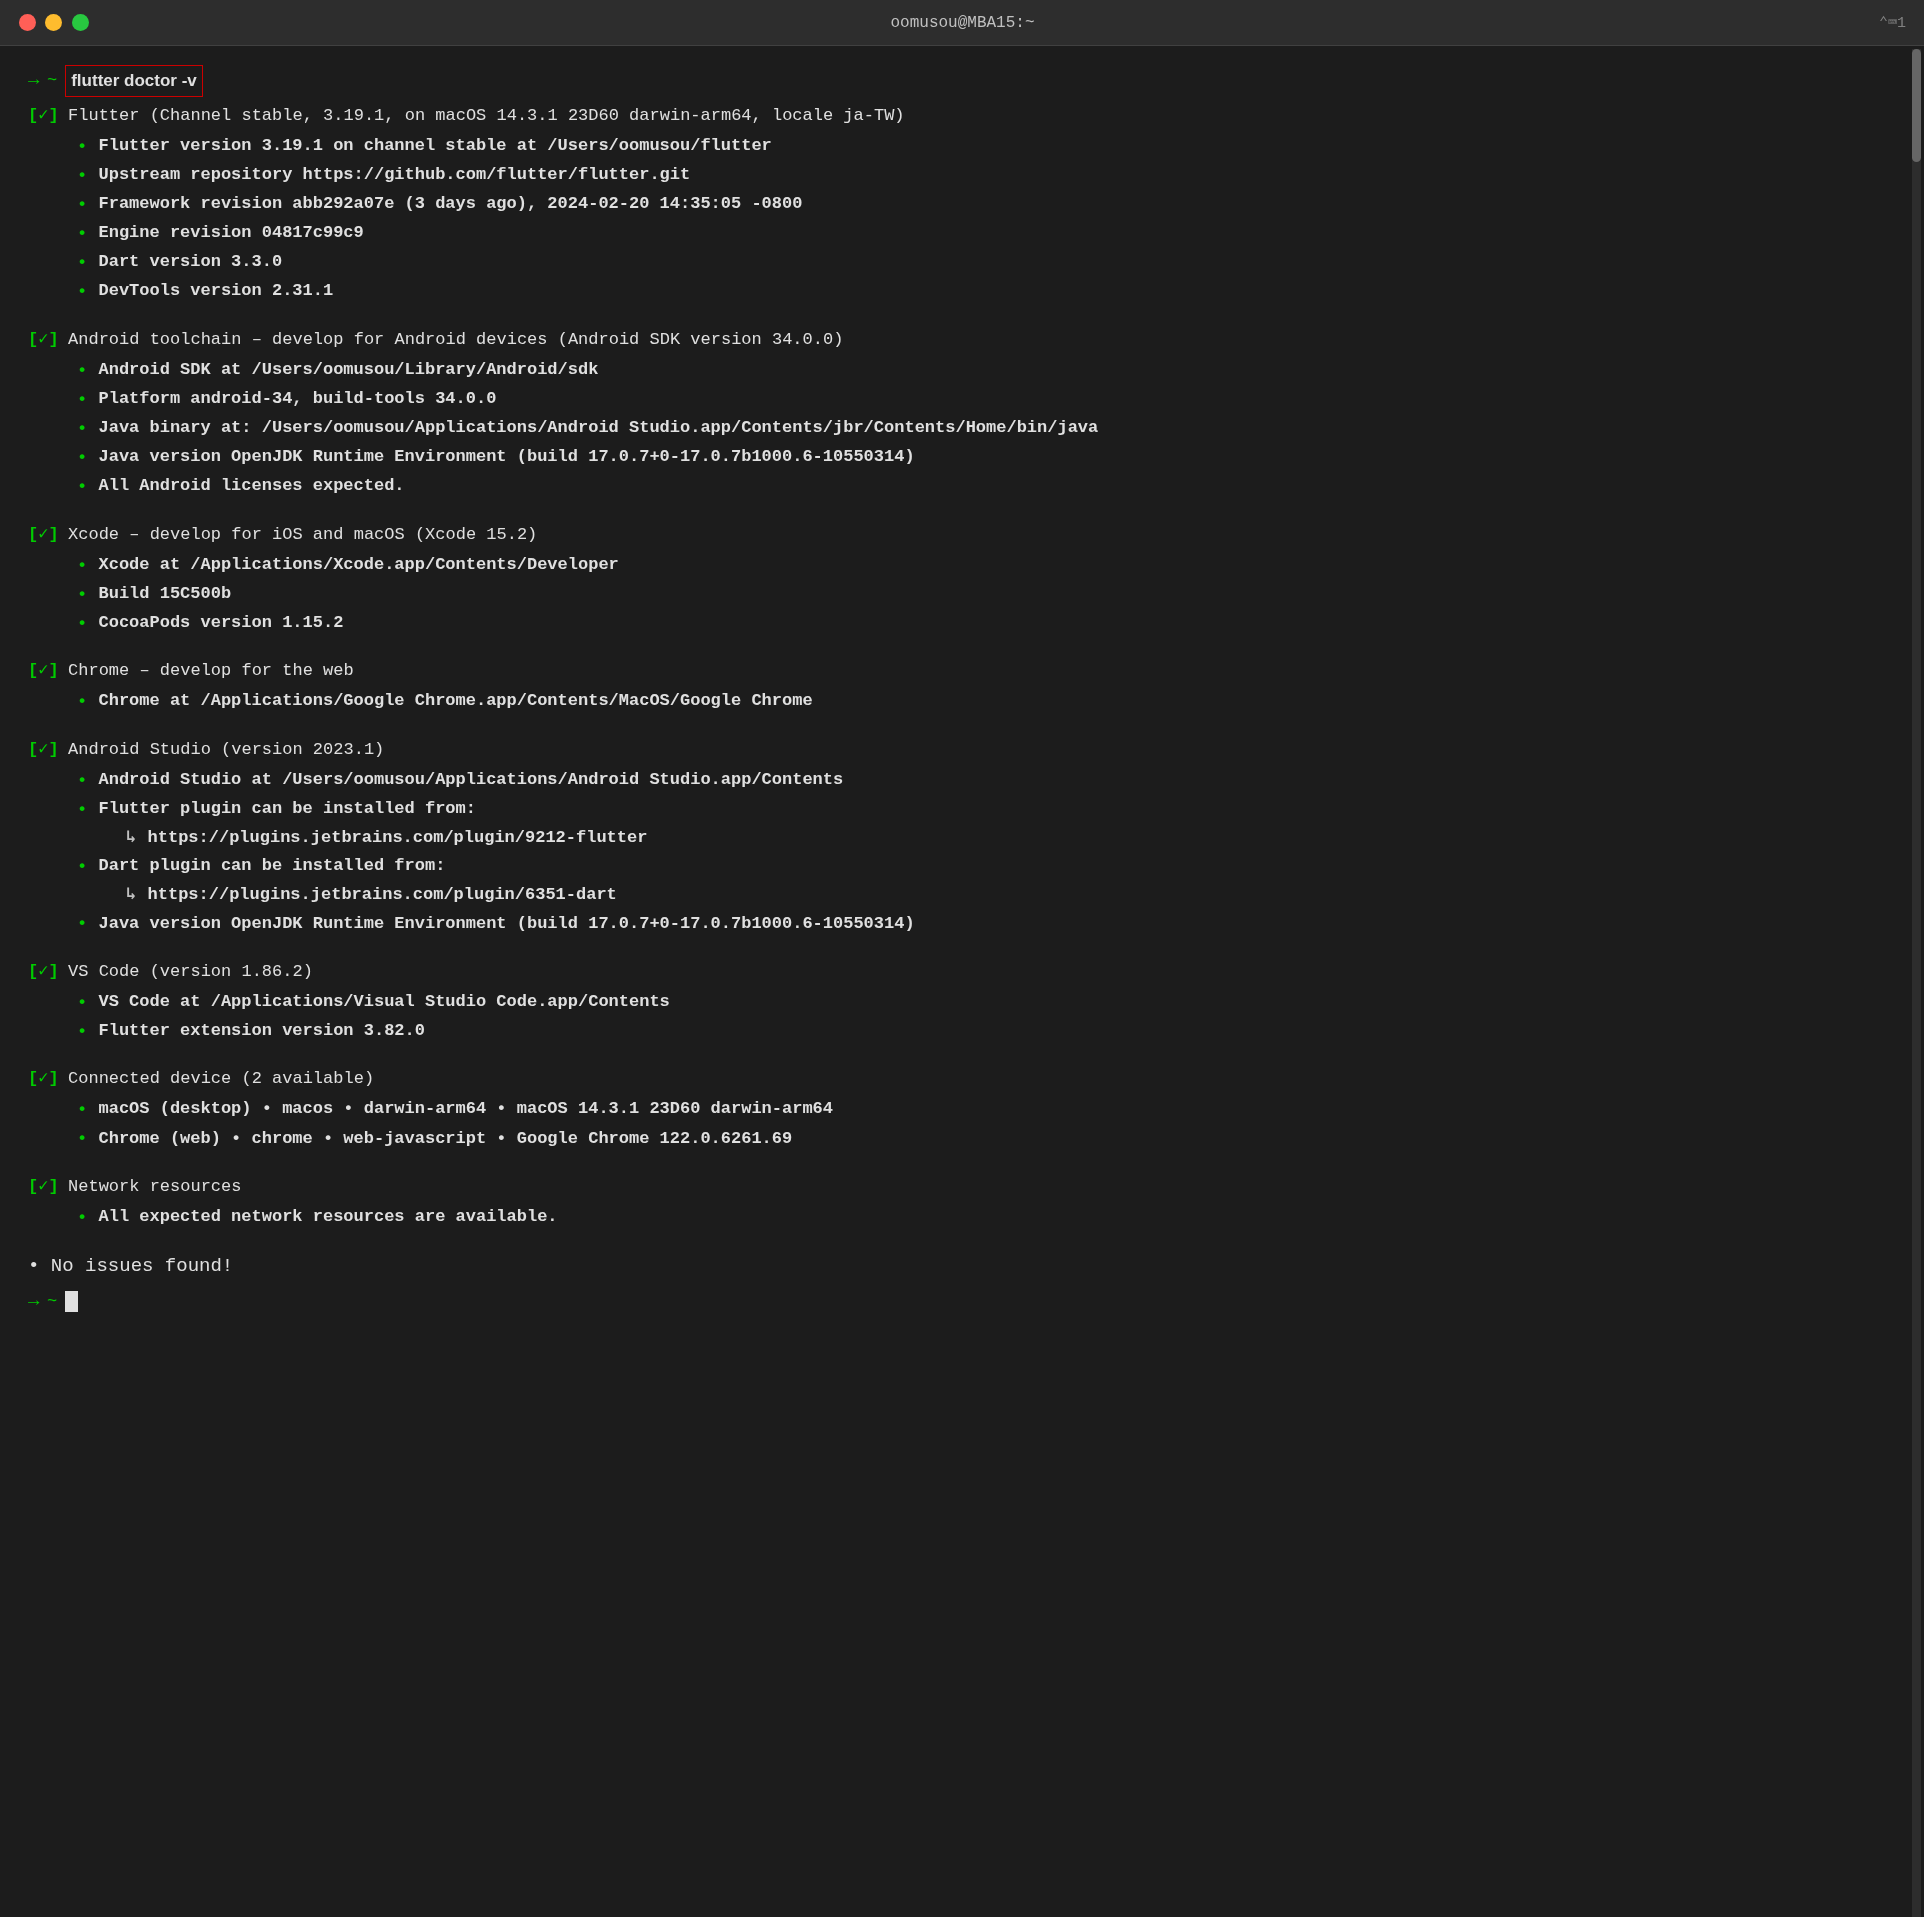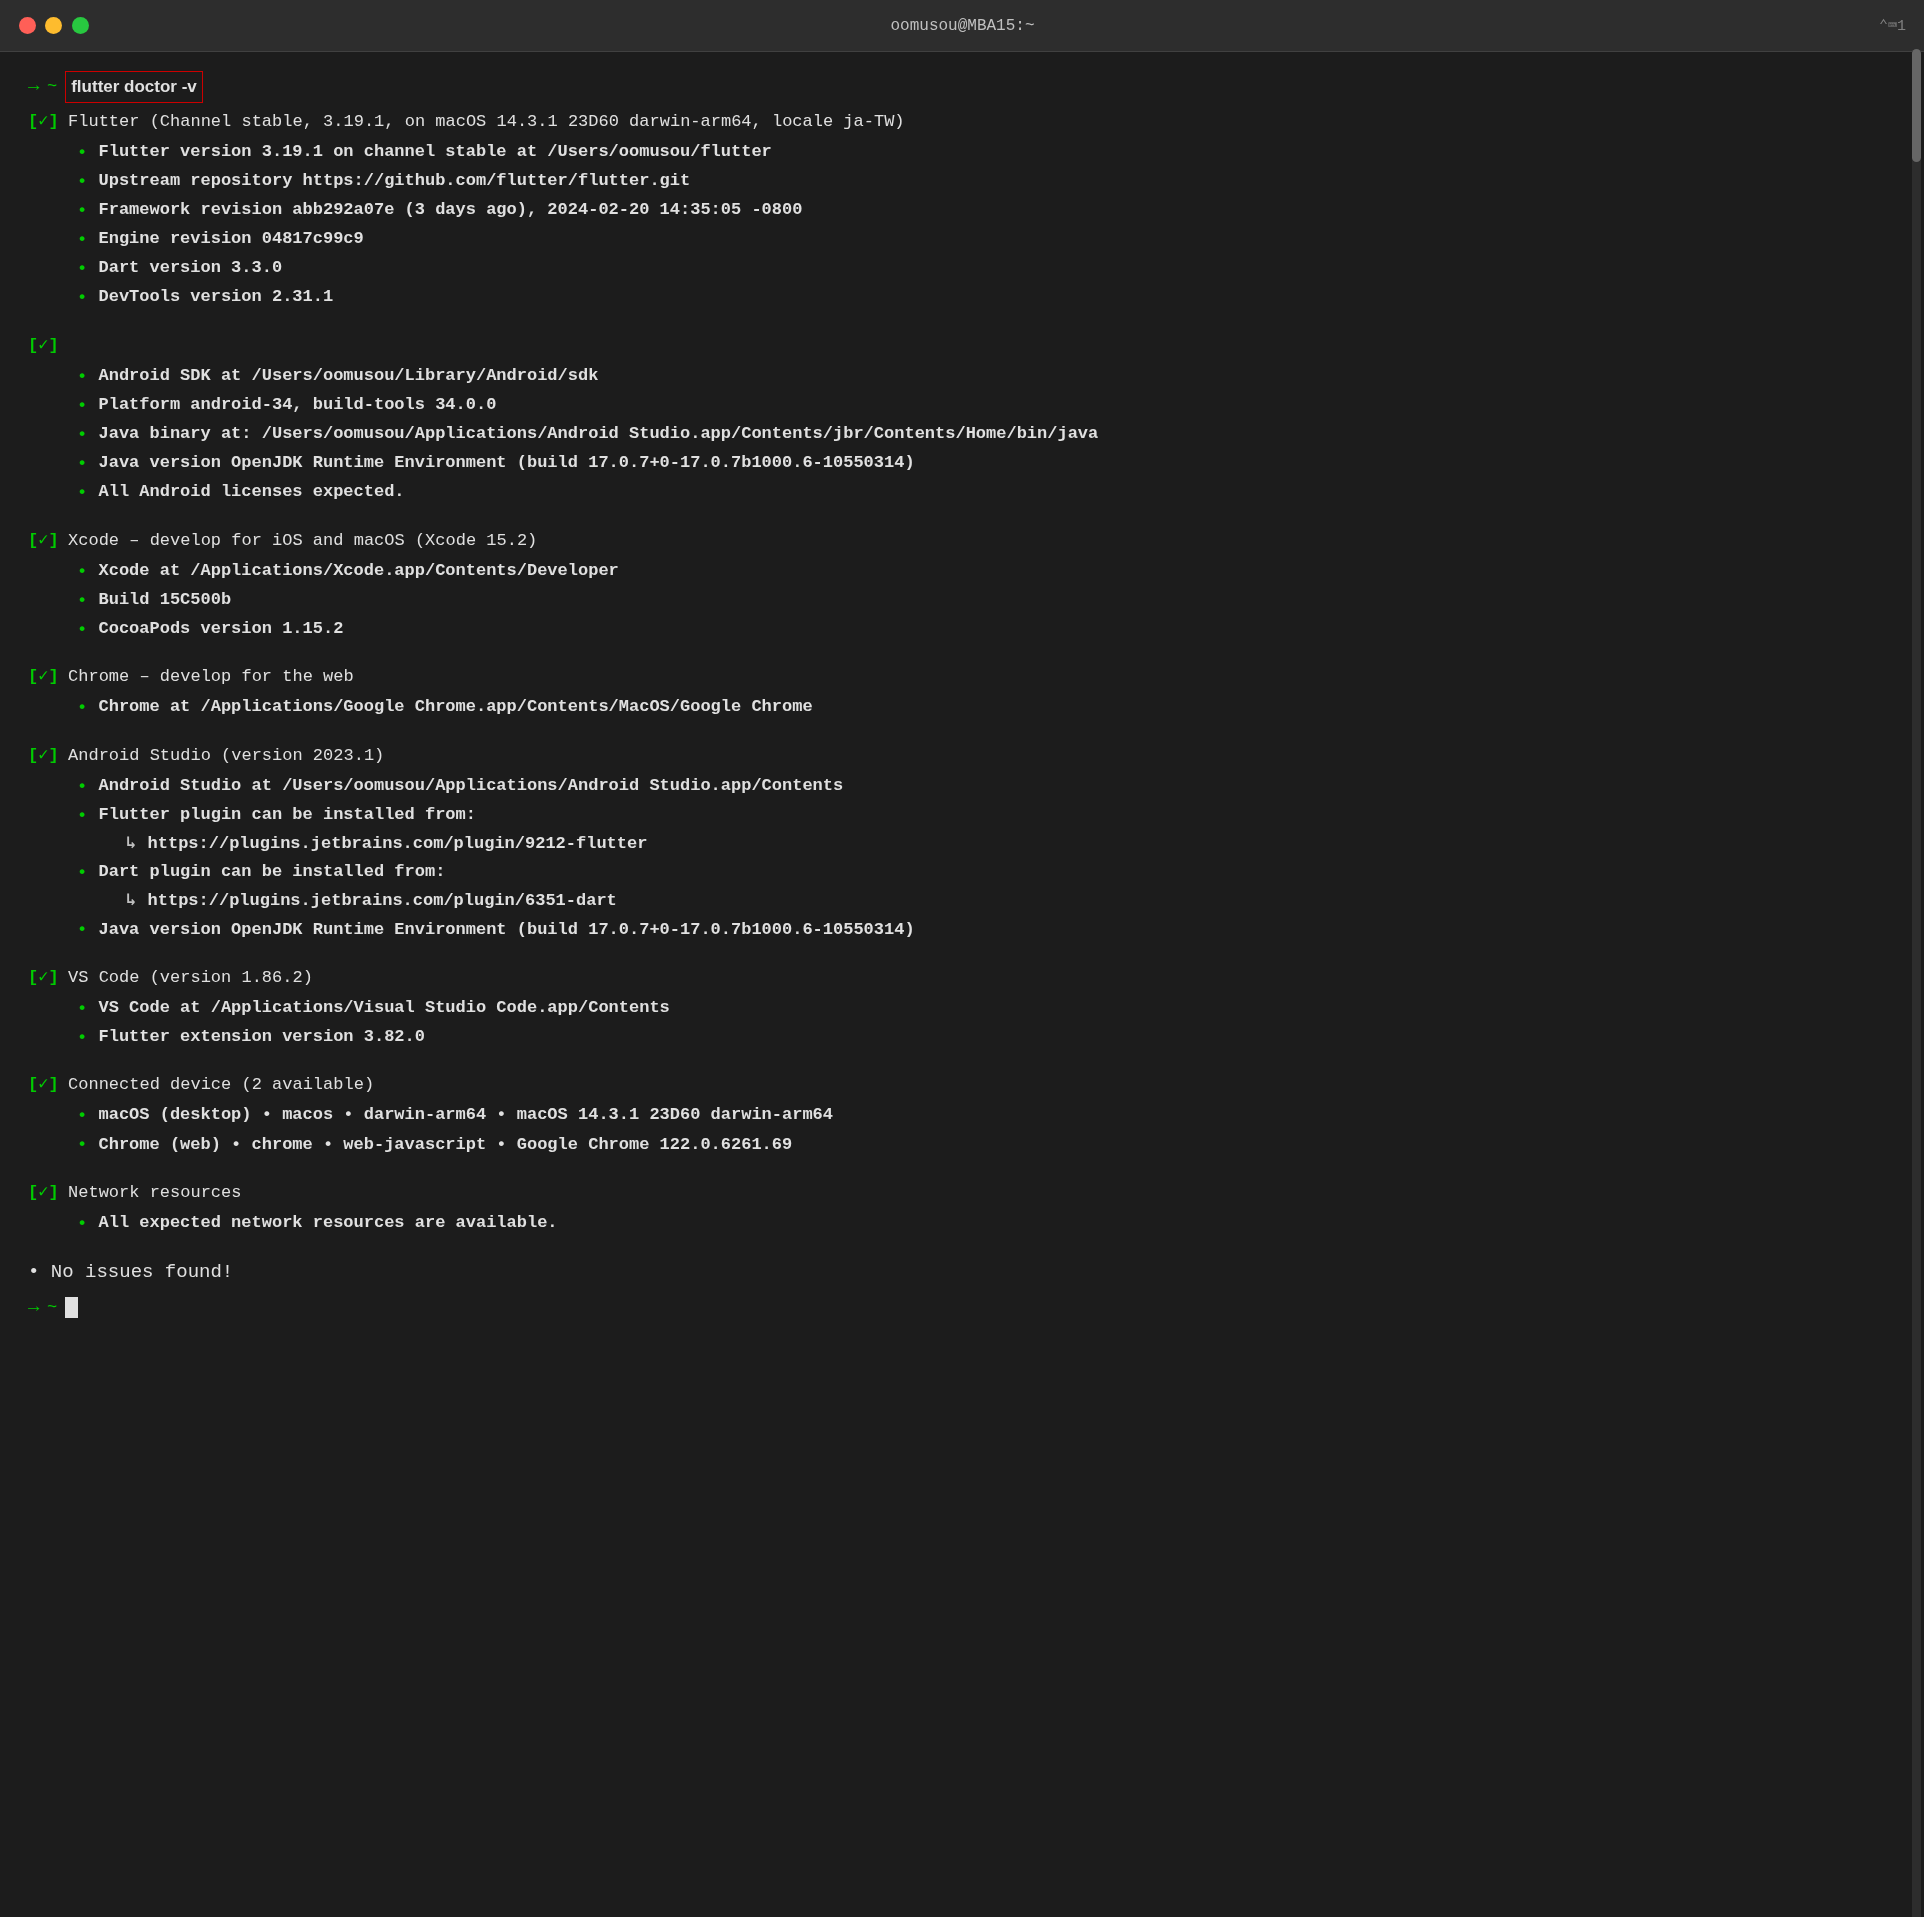--- a/index.html
+++ b/index.html
@@ -20,21 +20,21 @@
 
     .terminal-window {
       width: 1925px;
       min-height: 1917px;
       background-color: #1c1c1c;
       position: relative;
     }
 
     .title-bar {
       background-color: #2d2d2d;
-      height: 52px;
+      height: 46px;
       display: flex;
       align-items: center;
       justify-content: center;
       position: relative;
       border-bottom: 0.9px solid #404040;
     }
 
     .traffic-lights {
       position: absolute;
       left: 19px;
@@ -244,20 +244,21 @@
         <li>
             <span class="bullet-dot">•</span>
             <span>DevTools version 2.31.1</span>
           </li>
       </ul>
     </div>
 
     <div class="section">
       <div class="section-header">
         <span class="check-icon">[✓]</span>
+        <span class="section-title">Android toolchain – develop for Android devices (Android SDK version 34.0.0)</span>
       </div>
       <ul class="bullet-list">
         <li>
             <span class="bullet-dot">•</span>
             <span>Android SDK at /Users/oomusou/Library/Android/sdk</span>
           </li>
         <li>
             <span class="bullet-dot">•</span>
             <span>Platform android-34, build-tools 34.0.0</span>
           </li>

